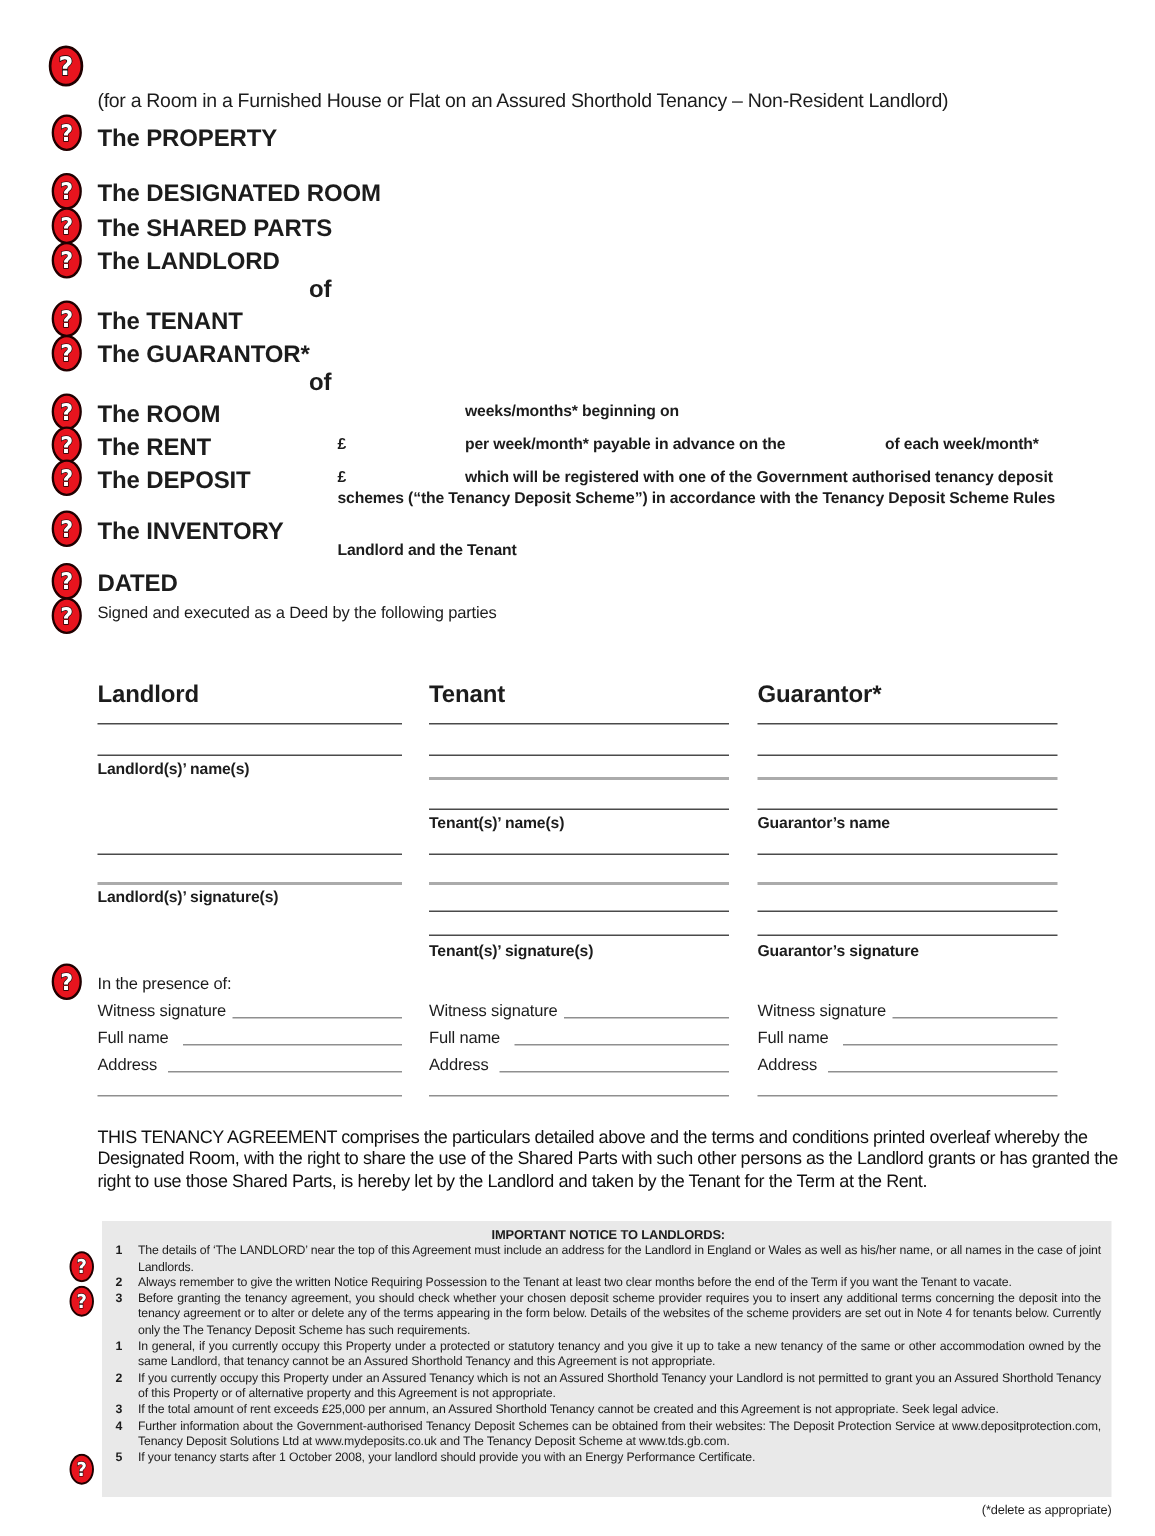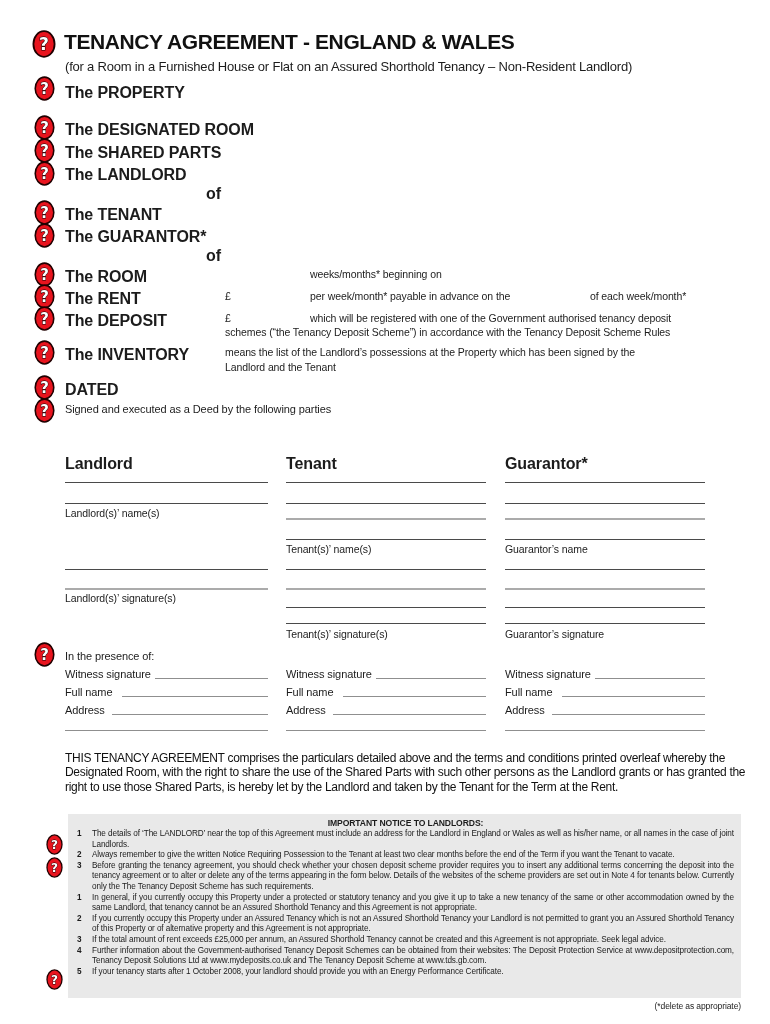--- a/index.html
+++ b/index.html
@@ -3,21 +3,21 @@
 <meta charset="utf-8">
 <style>
   html,body{margin:0;padding:0;background:#ffffff;}
   .page{position:relative;width:770px;height:1024px;background:#fff;
         font-family:"Liberation Sans",sans-serif;color:#1c1c1c;overflow:hidden;}
   .abs{position:absolute;white-space:nowrap;}
   .title{font-size:21px;font-weight:bold;letter-spacing:-0.4px;color:#111;}
   .subtitle{font-size:13px;letter-spacing:-0.2px;}
   .lbl{font-size:16px;font-weight:bold;letter-spacing:-0.1px;}
   .txt{font-size:11px;letter-spacing:-0.1px;}
-  .desc{font-size:10.5px;letter-spacing:-0.1px;}
+  .desc{font-size:10.5px;letter-spacing:-0.1px;font-weight:bold;}
   .qicon{position:absolute;width:21px;height:25px;cursor:pointer;}
   .qicon.lg{width:24px;height:28px;}
   .qicon.sm{width:17px;height:21px;}
   .line{position:absolute;height:1px;background:#4a4a4a;}
   .line.gray{height:2px;background:#ababab;}
   .line.lt{background:#8f8f8f;}
   .para{position:absolute;left:65px;top:751px;width:693px;font-size:12px;
         line-height:14.3px;letter-spacing:-0.3px;color:#111;}
   .notice-box{position:absolute;left:68px;top:814px;width:673px;height:184px;
         box-sizing:border-box;padding:4px 7px 0 9px;}
@@ -30,21 +30,20 @@
 </style>
 </head>
 <body>
 
 <div class="page">
 
   <span class="qicon lg" style="left:32px;top:30px"><svg viewBox="0 0 24 28" width="100%" height="100%" preserveAspectRatio="none">
         <ellipse cx="12" cy="14" rx="10.6" ry="12.8" fill="#e8141e" stroke="#200000" stroke-width="1.8"></ellipse>
         <text x="12" y="20" text-anchor="middle" font-family="DejaVu Sans, sans-serif" font-size="17" font-weight="bold" fill="#ffffff" stroke="#000000" stroke-width="1" style="paint-order:stroke">?</text>
       </svg></span>
-  <div class="abs title" style="left:64px;top:30px">TENANCY AGREEMENT - ENGLAND &amp; WALES</div>
   <div class="abs subtitle" style="left:65px;top:59px">(for a Room in a Furnished House or Flat on an Assured Shorthold Tenancy – Non-Resident Landlord)</div>
 
   <span class="qicon" style="left:34px;top:76px"><svg viewBox="0 0 24 28" width="100%" height="100%" preserveAspectRatio="none">
         <ellipse cx="12" cy="14" rx="10.6" ry="12.8" fill="#e8141e" stroke="#200000" stroke-width="1.8"></ellipse>
         <text x="12" y="20" text-anchor="middle" font-family="DejaVu Sans, sans-serif" font-size="17" font-weight="bold" fill="#ffffff" stroke="#000000" stroke-width="1" style="paint-order:stroke">?</text>
       </svg></span>
   <div class="abs lbl" style="left:65px;top:84px">The PROPERTY</div>
 
   <span class="qicon" style="left:34px;top:115px"><svg viewBox="0 0 24 28" width="100%" height="100%" preserveAspectRatio="none">
         <ellipse cx="12" cy="14" rx="10.6" ry="12.8" fill="#e8141e" stroke="#200000" stroke-width="1.8"></ellipse>
@@ -101,21 +100,20 @@
   <div class="abs lbl" style="left:65px;top:312px">The DEPOSIT</div>
   <div class="abs desc" style="left:225px;top:312px">£</div>
   <div class="abs desc" style="left:310px;top:312px">which will be registered with one of the Government authorised tenancy deposit</div>
   <div class="abs desc" style="left:225px;top:326px">schemes (“the Tenancy Deposit Scheme”) in accordance with the Tenancy Deposit Scheme Rules</div>
 
   <span class="qicon" style="left:34px;top:340px"><svg viewBox="0 0 24 28" width="100%" height="100%" preserveAspectRatio="none">
         <ellipse cx="12" cy="14" rx="10.6" ry="12.8" fill="#e8141e" stroke="#200000" stroke-width="1.8"></ellipse>
         <text x="12" y="20" text-anchor="middle" font-family="DejaVu Sans, sans-serif" font-size="17" font-weight="bold" fill="#ffffff" stroke="#000000" stroke-width="1" style="paint-order:stroke">?</text>
       </svg></span>
   <div class="abs lbl" style="left:65px;top:346px">The INVENTORY</div>
-  <div class="abs desc" style="left:225px;top:346px">means the list of the Landlord’s possessions at the Property which has been signed by the</div>
   <div class="abs desc" style="left:225px;top:361px">Landlord and the Tenant</div>
 
   <span class="qicon" style="left:34px;top:375px"><svg viewBox="0 0 24 28" width="100%" height="100%" preserveAspectRatio="none">
         <ellipse cx="12" cy="14" rx="10.6" ry="12.8" fill="#e8141e" stroke="#200000" stroke-width="1.8"></ellipse>
         <text x="12" y="20" text-anchor="middle" font-family="DejaVu Sans, sans-serif" font-size="17" font-weight="bold" fill="#ffffff" stroke="#000000" stroke-width="1" style="paint-order:stroke">?</text>
       </svg></span>
   <div class="abs lbl" style="left:65px;top:381px">DATED</div>
 
   <span class="qicon" style="left:34px;top:398px"><svg viewBox="0 0 24 28" width="100%" height="100%" preserveAspectRatio="none">
         <ellipse cx="12" cy="14" rx="10.6" ry="12.8" fill="#e8141e" stroke="#200000" stroke-width="1.8"></ellipse>

